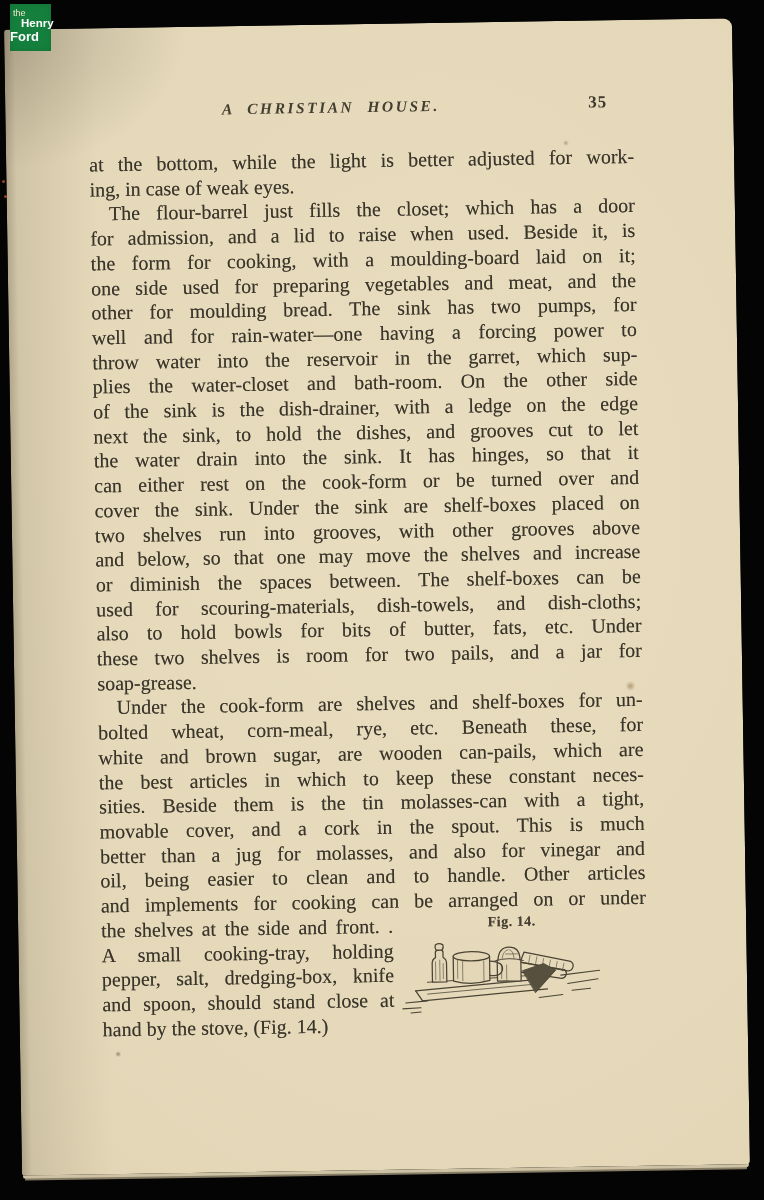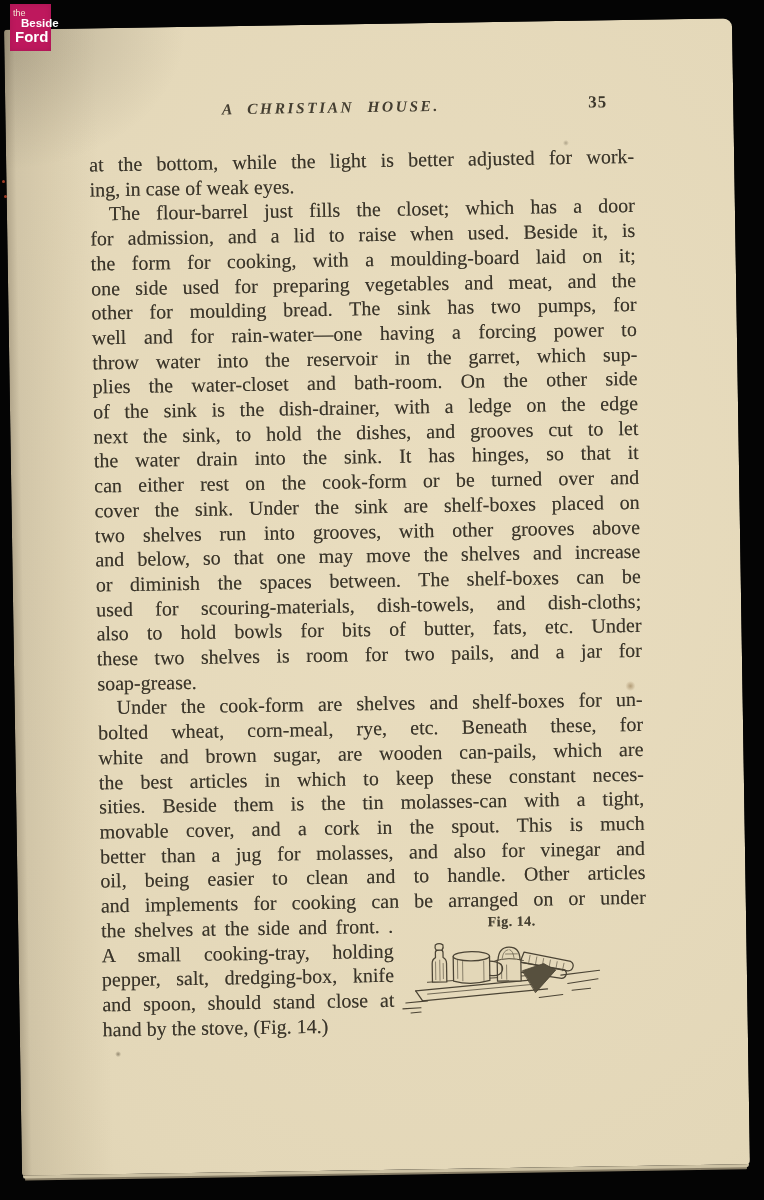--- a/index.html
+++ b/index.html
@@ -68,28 +68,28 @@
     color:#453f31;
     transform:translateX(-12px);
     margin-bottom:2px;
     text-shadow:0 0 0.4px rgba(58,53,42,0.5);
   }
   .fig-svg{ display:block; margin:0 auto; }
   
   .thf-logo{
     position:absolute; left:10px; top:4px;
     width:41px; height:47px;
-    background:#be185d;
+    background:#15803d;
     font-family:"Liberation Sans", sans-serif;
     color:#ffffff;
     box-shadow:inset 0 0 6px rgba(0,0,0,0.12);
   }
   .thf-the{ display:block; font-size:9px; line-height:10px; margin:4px 0 0 3px; color:#f3e4d2; }
   .thf-henry{ display:block; font-size:11.5px; font-weight:bold; line-height:11px; margin-left:11px; }
-  .thf-ford{ display:block; font-size:15px; font-weight:bold; line-height:15px; margin-left:5px; }
+  .thf-ford{ display:block; font-size:13px; font-weight:bold; line-height:15px; }
   
   .red-dot{ position:absolute; width:3px; height:3px; border-radius:50%; background:#a23d26; }
   .red-dot.d1{ left:2px; top:180px; }
   .red-dot.d2{ left:4px; top:195px; }
 </style>
 </head>
 <body>
 
 <div class="page">
 
@@ -188,18 +188,18 @@
             </g>
           </g>
         </svg>
       </div>
     </div>
   </div>
 </div>
 
 <div class="thf-logo">
   <span class="thf-the">the</span>
-  <span class="thf-henry">Beside</span>
+  <span class="thf-henry">Henry</span>
   <span class="thf-ford">Ford</span>
 </div>
 
 <span class="red-dot d1"></span>
 <span class="red-dot d2"></span>
 
 </body></html>

